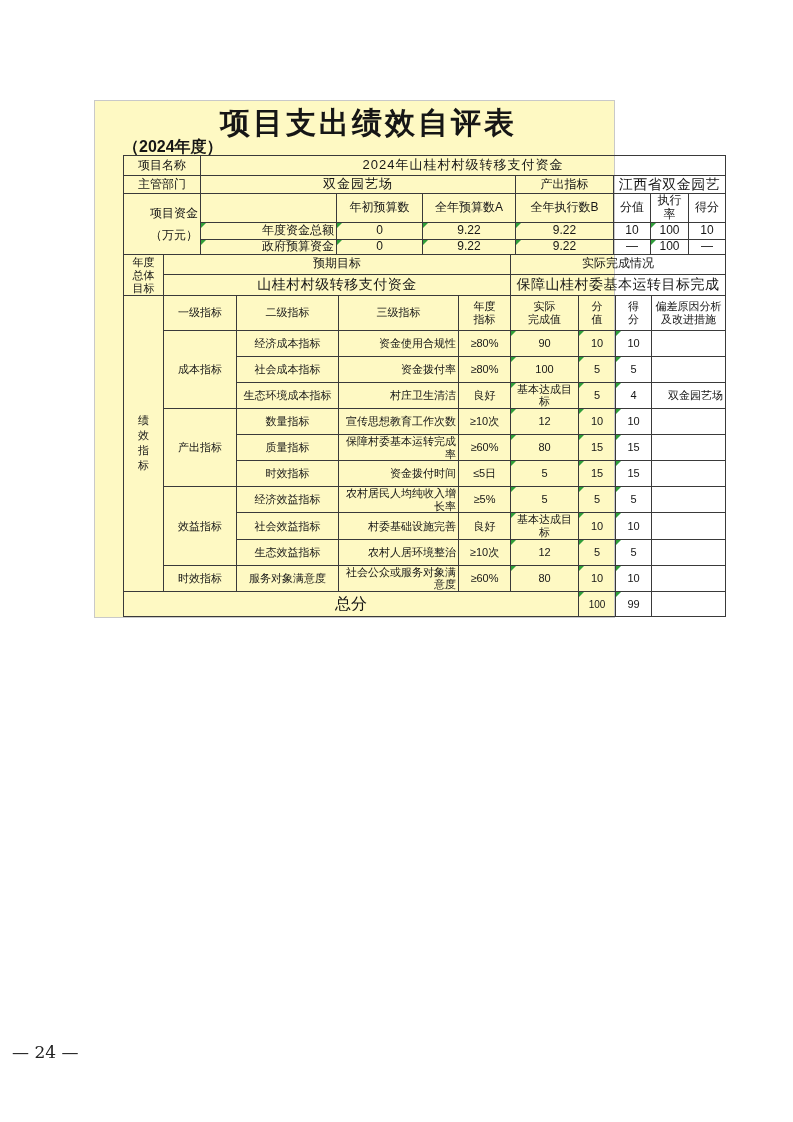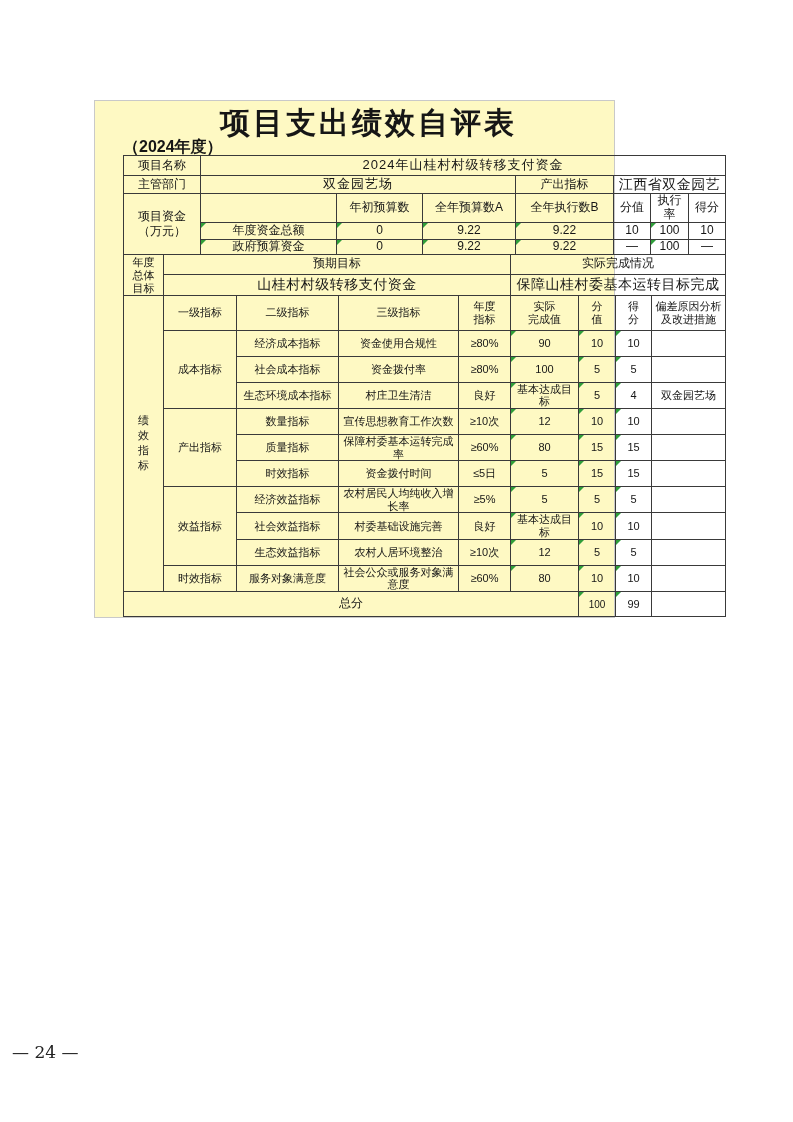--- a/index.html
+++ b/index.html
@@ -13,23 +13,23 @@
   }
   .title{height:40px;line-height:44px;text-align:center;font-size:30px;font-weight:bold;letter-spacing:3px;}
   .subtitle{height:14px;line-height:11px;text-align:left;font-size:16px;font-weight:bold;}
   table{border-collapse:collapse;table-layout:fixed;width:602px;}
   table+table{margin-top:-1px;}
   td{
     border:1px solid #3a3a3a;padding:0 2px;text-align:center;vertical-align:middle;
     font-size:12px;line-height:1.15;position:relative;overflow:hidden;white-space:pre-line;
   }
   .tc td{font-size:11px;}
-  .left{text-align:center;}
+  .left{text-align:right;}
   .goal-label{vertical-align:top;line-height:13px;font-size:11px;padding-top:1px;}
-  .stack{line-height:15px;}
+  .stack{line-height:22px;text-align:right;}
   .vert{line-height:15px;font-size:12px;}
   .big{font-size:14px;letter-spacing:0.5px;}
   .mid{font-size:13px;letter-spacing:1px;}
   .small{font-size:10px;}
   .tri{
     position:absolute;top:0;left:0;width:0;height:0;
     border-top:5px solid #2f9e3a;border-right:5px solid transparent;
   }
   .pageno{
     position:absolute;top:1042px;left:12px;width:100%;text-align:left;
@@ -244,21 +244,21 @@
       <td><span>服务对象满意度</span></td>
       <td class="left"><span>社会公众或服务对象满意度</span></td>
       <td><span>≥60%</span></td>
       <td><span class="tri"></span><span>80</span></td>
       <td><span class="tri"></span><span>10</span></td>
       <td><span class="tri"></span><span>10</span></td>
       <td class="left"><span></span></td>
     </tr>
 
     <tr style="height:25px">
-      <td colspan="6"><span style="font-size:12px">总分</span></td>
+      <td colspan="6"><span style="font-size:16px">总分</span></td>
       <td><span class="tri"></span><span class="small">100</span></td>
       <td><span class="tri"></span><span>99</span></td>
       <td><span></span></td>
     </tr>
   </tbody>
     </table>
 </div>
 
 <div class="pageno">— 24 —</div>
 

